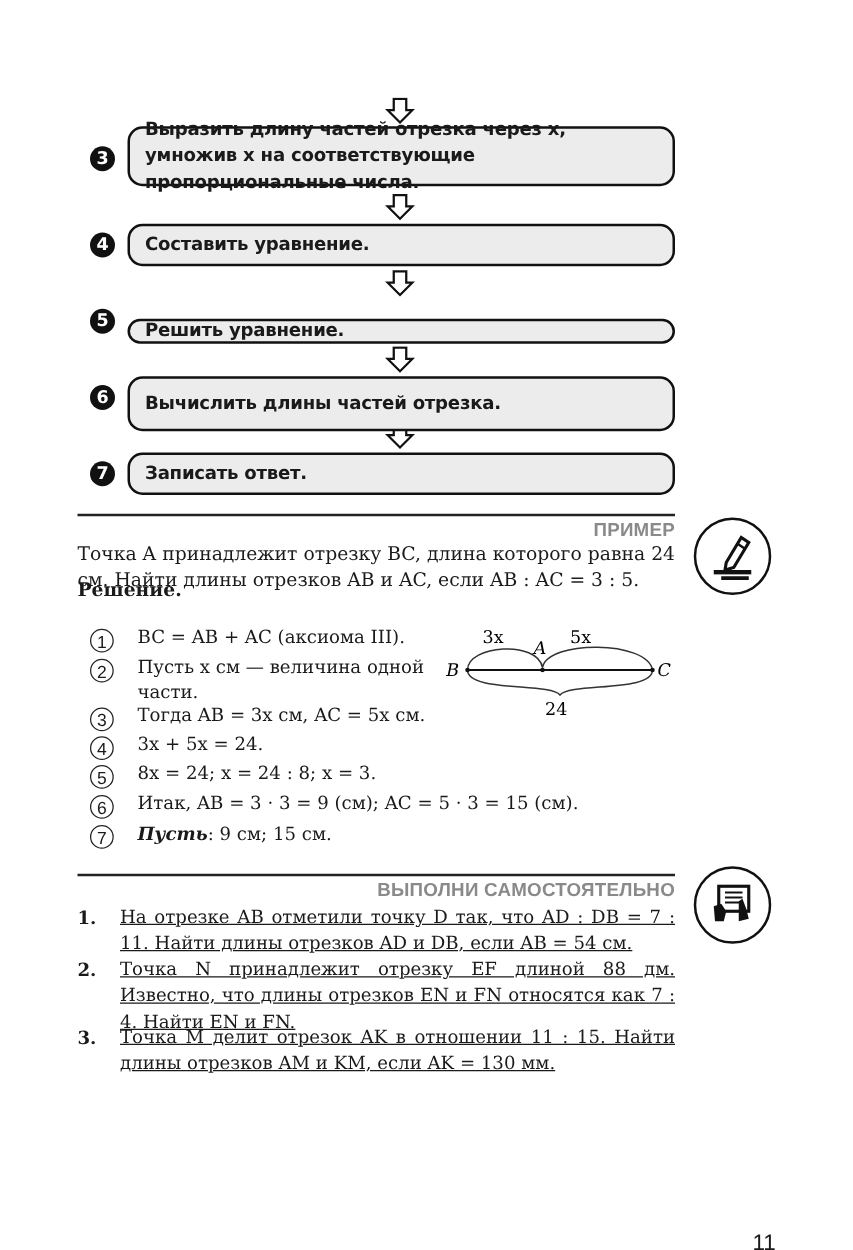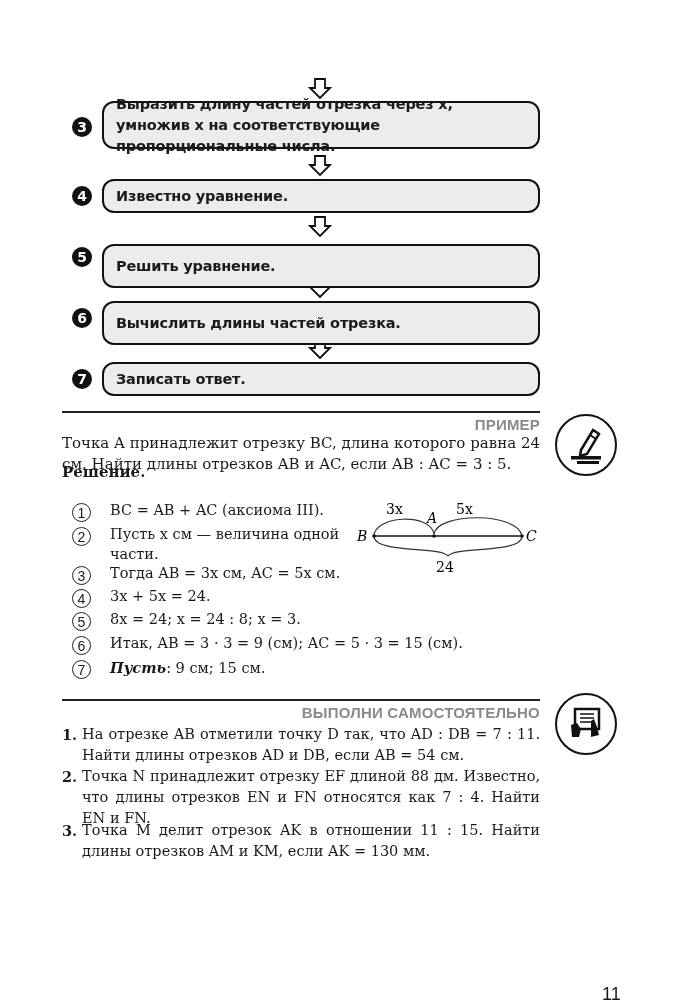--- a/index.html
+++ b/index.html
@@ -16,21 +16,21 @@
   .sec-title{position:absolute;right:142px;font-family:"Liberation Sans",sans-serif;font-weight:bold;color:#8a8a8a;font-size:15px;letter-spacing:0.2px;}
   .circle-icon{position:absolute;width:62px;height:62px;border:2px solid #111;border-radius:50%;box-sizing:border-box;}
   .serif{font-family:"DejaVu Serif","Liberation Serif",serif;font-size:15px;line-height:21px;}
   .txt{position:absolute;left:62px;width:478px;text-align:justify;}
   .sol-row{position:absolute;left:72px;font-family:"DejaVu Serif",serif;font-size:14.5px;}
   .sol-num{position:absolute;left:0;width:19px;height:19px;border:1.5px solid #222;border-radius:50%;
     font-family:"Liberation Sans",sans-serif;font-size:14px;text-align:center;line-height:19px;box-sizing:border-box;}
   .sol-text{position:absolute;left:38px;white-space:nowrap;}
   .task{position:absolute;left:62px;width:478px;font-family:"DejaVu Serif",serif;font-size:14.5px;line-height:21px;}
   .task-num{position:absolute;left:0;font-weight:bold;}
-  .task-text{margin-left:20px;display:block;text-align:justify;}
+  .task-text{margin-left:34px;display:block;text-align:justify;text-decoration:underline;}
   .page-num{position:absolute;left:602px;top:984px;font-family:"Liberation Sans",sans-serif;font-size:18px;}
 </style>
 </head>
 <body>
 
 <svg class="arrow" style="top:78px" viewBox="0 0 24 22">
     <path d="M7 1h10v9h5L12 20 2 10h5z" fill="#fff" stroke="#111" stroke-width="1.8"></path>
   </svg>
 <svg class="arrow" style="top:155px" viewBox="0 0 24 22">
     <path d="M7 1h10v9h5L12 20 2 10h5z" fill="#fff" stroke="#111" stroke-width="1.8"></path>
@@ -47,26 +47,26 @@
 
 <div class="step" style="top:101px;height:52px">
   <div class="step-num" style="top:16px">3</div>
   <div class="step-box" style="top:0;height:48px">
       <span>Выразить длину частей отрезка через x, умножив x на соответствующие пропорциональные числа.</span>
     </div>
 </div>
 <div class="step" style="top:179px;height:34px">
   <div class="step-num" style="top:7px">4</div>
   <div class="step-box" style="top:0;height:34px">
-      <span>Известно уравнение.</span>
+      <span>Составить уравнение.</span>
     </div>
 </div>
 <div class="step" style="top:240px;height:34px">
   <div class="step-num" style="top:7px">5</div>
-  <div class="step-box" style="top:4px;height:44px">
+  <div class="step-box" style="top:15px;height:20px">
       <span>Решить уравнение.</span>
     </div>
 </div>
 <div class="step" style="top:301px;height:34px">
   <div class="step-num" style="top:7px">6</div>
   <div class="step-box" style="top:0;height:44px">
       <span>Вычислить длины частей отрезка.</span>
     </div>
 </div>
 <div class="step" style="top:362px;height:34px">

